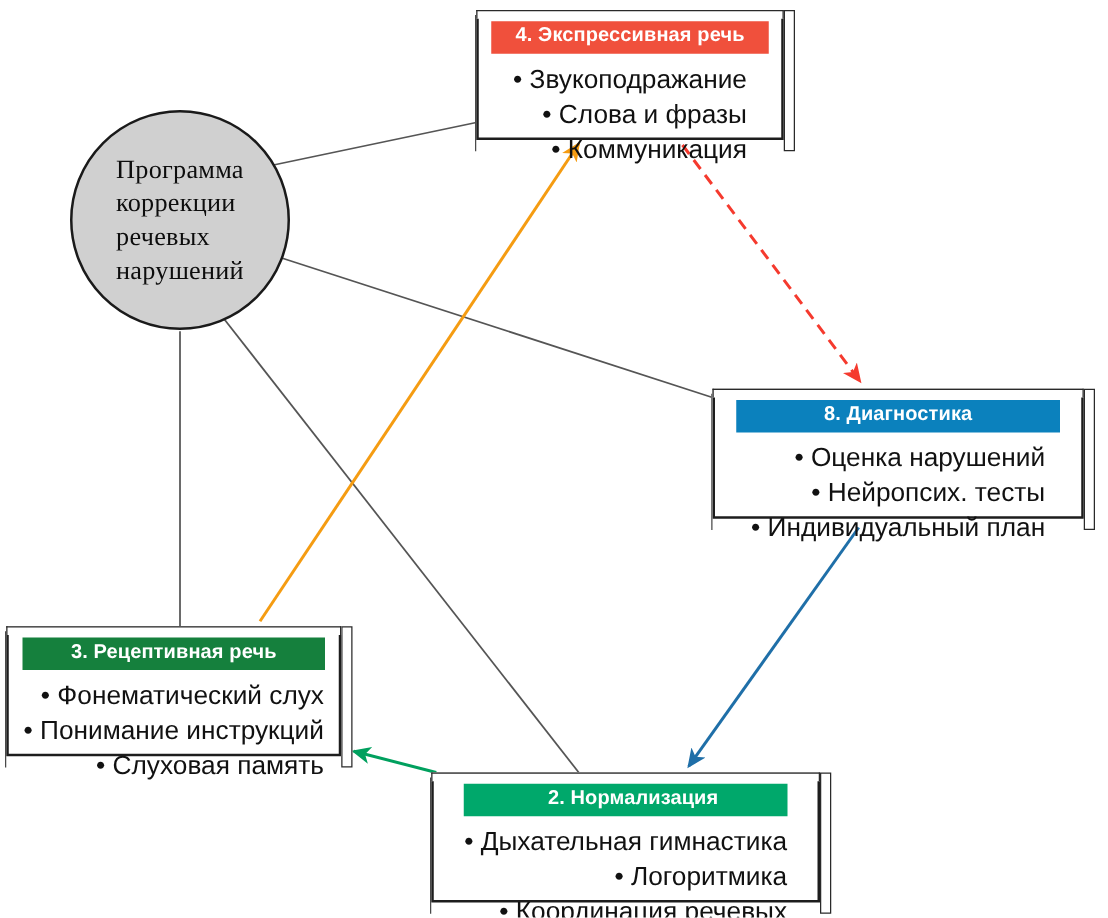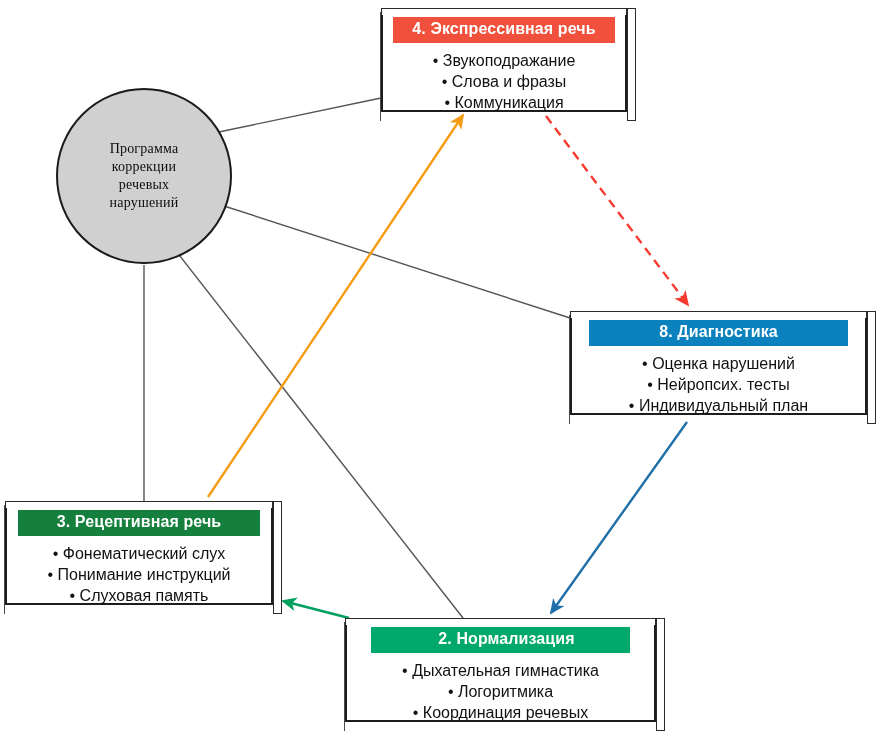--- a/index.html
+++ b/index.html
@@ -12,24 +12,23 @@
     position:absolute;
     border-radius:50%;
     background:#d0d0d0;
     border:2.5px solid #1a1a1a;
     display:flex;align-items:center;justify-content:center;
     box-sizing:border-box;
     z-index:3;
   }
   .hub-text{
     font-family:"Liberation Serif",serif;
-    font-size:14px;
+    font-size:21px;
     line-height:1.28;
     color:#0d0d0d;
-    text-align:center;
     white-space:pre-line;
     letter-spacing:.2px;
   }
 
   
   .node{position:absolute;z-index:4;}
   .node .face{
     position:absolute;left:0;top:0;right:9px;bottom:9px;
     background:#ffffff;
     border:2px solid #1d1d1d;
@@ -64,22 +63,22 @@
     font-weight:bold;
     font-size:16px;
     letter-spacing:.1px;
     padding:4px 10px 5px 10px;
     text-align:center;
     line-height:1.05;
     box-sizing:border-box;
   }
   .node .body{
     margin-top:7px;
-    text-align:center;
-    font-size:16px;
+    text-align:right;
+    font-size:21px;
     color:#111111;
     line-height:1.33;
   }
   .node .body .li{white-space:nowrap;}
 </style>
 </head>
 <body>
 
 <div id="stage">
 

